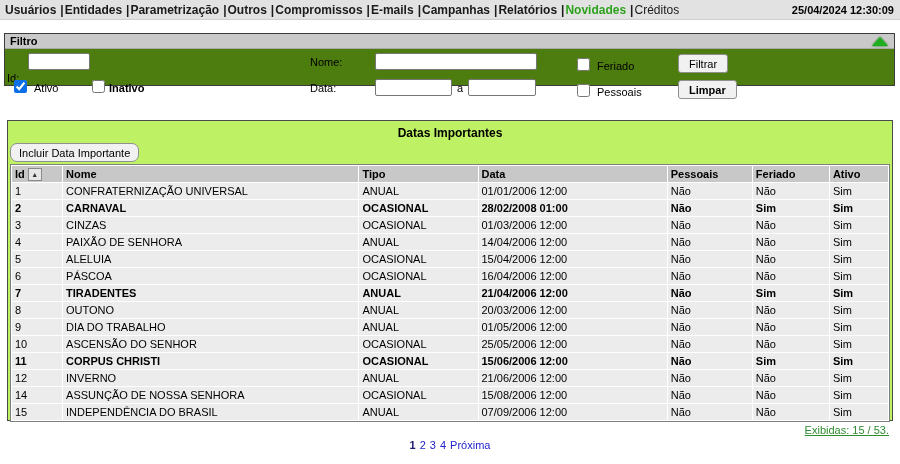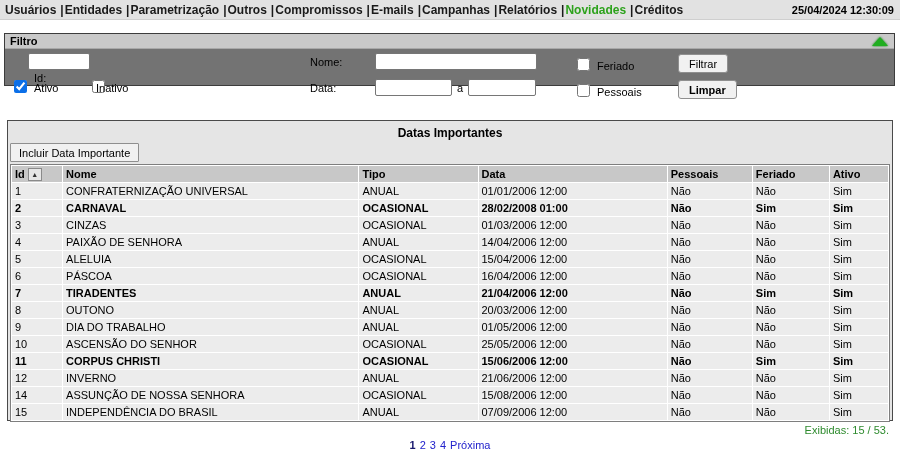--- a/index.html
+++ b/index.html
@@ -6,91 +6,91 @@
   html,body { width: 900px; height: 464px; background:#fff; overflow:hidden;
     font-family:"Liberation Sans", sans-serif; }
 
   
   .menubar { position:absolute; top:0; left:0; width:900px; height:20px;
     background:#e2e2e2; border-bottom:1px solid #cfcfcf;
     font-size:12px; line-height:20px; padding-left:5px; white-space:nowrap; }
   .menubar .mi { font-weight:bold; color:#1a1a1a; cursor:pointer; }
   .menubar .sep { font-weight:bold; color:#1a1a1a; margin:0 1px 0 4px; }
   .menubar .mi.active { color:#2da21c; }
-  .menubar .mi.plain { font-weight:bold; }
+  .menubar .mi.plain { font-weight:normal; }
   .menubar .datetime { position:absolute; right:6px; top:0; font-size:11px;
     font-weight:bold; color:#000; }
 
   
   .filterbox { position:absolute; top:33px; left:4px; width:891px; height:53px;
-    border:1px solid #3c3c3c; background:#737373; }
+    border:1px solid #3c3c3c; background:#4d7c0f; }
   .filterhead { height:15px; background:#c9c9c9; border-bottom:1px solid #a8a8a8;
     font-size:11px; font-weight:bold; padding:1px 0 0 5px; position:relative; }
   .collapse-tri { position:absolute; right:6px; top:3px; width:0; height:0;
     border-left:8px solid transparent; border-right:8px solid transparent;
     border-bottom:9px solid #1fae1f; cursor:pointer;
     filter: drop-shadow(0 0 1px #0a7a0a); }
   .fl { position:absolute; font-size:11px; color:#000; }
   .filterbox input[type=text] { position:absolute; height:17px;
     border:1px solid #767676; border-radius:2px; font-size:11px; padding:0 3px; }
   .filterbox input[type=checkbox] { position:absolute; width:13px; height:13px;
     accent-color:#0b6fe8; }
   .cblabel { position:absolute; font-size:11px; }
   .fbtn { position:absolute; height:19px; font-size:11px;
     font-family:"Liberation Sans",sans-serif; background:#f1f1f1;
     border:1px solid #8f8f8f; border-radius:3px; padding:0 10px; cursor:pointer; }
 
   
   .container { position:absolute; top:120px; left:7px; width:886px; height:301px;
-    border:1px solid #4a4a4a; background:#e5e5e5; }
+    border:1px solid #4a4a4a; background:#bef264; }
   .tbl-title { text-align:center; font-size:12px; font-weight:bold; margin-top:5px; }
   .add-btn { margin:3px 0 2px 2px; height:19px; font-size:11px;
     font-family:"Liberation Sans",sans-serif; background:#f1f1f1;
-    border:1px solid #8f8f8f; border-radius:1px; padding:0 8px; cursor:pointer; }
+    border:1px solid #8f8f8f; border-radius:7px; padding:0 8px; cursor:pointer; }
   .tbl-wrap { margin:0 2px; border:1px solid #7e7e7e; background:#fff; }
   table.data { width:100%; border-collapse:separate; border-spacing:1px;
     table-layout:fixed; font-size:11px; background:#fff; }
   table.data th { background:#c8c8c8; text-align:left; font-weight:bold;
     height:16px; padding:0 3px; overflow:hidden; white-space:nowrap; }
   table.data td { background:#ececec; height:16px; padding:0 3px;
     overflow:hidden; white-space:nowrap; color:#000; }
   tr.boldrow td { font-weight:bold; }
   .sort-btn { display:inline-block; width:14px; height:13px; background:#e6e6e6;
     border:1px solid #8a8a8a; font-size:7px; line-height:11px; text-align:center;
     vertical-align:1px; margin-left:3px; cursor:pointer; color:#333; }
   .col-id{width:50px} .col-nome{width:295px} .col-tipo{width:118px}
   .col-data{width:188px} .col-pess{width:84px} .col-fer{width:76px} .col-atv{width:58px}
 
-  .exibidas { text-align:right; font-size:11px; margin:2px 3px 0 0; }
+  .exibidas { text-align:right; font-size:11px; margin:2px 3px 0 0;text-decoration:underline; }
   .pagination { text-align:center; font-size:11px; margin-top:3px; }
   .pagination .cur { font-weight:bold; color:#1a1a6e; margin:0 2px; }
   .pagination a { color:#2222cc; text-decoration:none; margin:0 2px; cursor:pointer; }
 </style>
 </head>
 <body>
 
 <div class="menubar">
   <span id="menu-items"><span class="mi">Usuários</span><span class="sep">|</span><span class="mi">Entidades</span><span class="sep">|</span><span class="mi">Parametrização</span><span class="sep">|</span><span class="mi">Outros</span><span class="sep">|</span><span class="mi">Compromissos</span><span class="sep">|</span><span class="mi">E-mails</span><span class="sep">|</span><span class="mi">Campanhas</span><span class="sep">|</span><span class="mi">Relatórios</span><span class="sep">|</span><span class="mi active" style="color: rgb(45, 162, 28);">Novidades</span><span class="sep">|</span><span class="mi plain">Créditos</span></span>
   <span class="datetime">25/04/2024 12:30:09</span>
 </div>
 
 <div class="filterbox">
   <div class="filterhead">
     <span>Filtro</span>
     <span class="collapse-tri" style="border-bottom-color: rgb(31, 174, 31);"></span>
   </div>
 
-  <span class="fl" style="left:2px; top:38px;margin-left:27px;">Id:</span>
+  <span class="fl" style="left:2px; top:38px;">Id:</span>
   <input type="text" style="left: 23px; top: 19px; width: 62px;" value="">
 
   <input type="checkbox" style="left: 9px; top: 46px; accent-color: rgb(11, 111, 232);" id="cb-ativo" checked="">
   <span class="cblabel" style="left:29px; top:48px;">Ativo</span>
 
   <input type="checkbox" style="left: 87px; top: 46px; accent-color: rgb(11, 111, 232);" id="cb-inativo">
-  <span class="cblabel" style="left:91px; top:48px;">Inativo</span>
+  <span class="cblabel" style="left:104px; top:48px;font-weight:bold;">Inativo</span>
 
   <span class="fl" style="left:305px; top:22px;">Nome:</span>
   <input type="text" style="left: 370px; top: 19px; width: 162px;" value="">
 
   <span class="fl" style="left:305px; top:48px;">Data:</span>
   <input type="text" style="left: 370px; top: 45px; width: 77px;" value="">
   <span class="fl" style="left:452px; top:48px;">a</span>
   <input type="text" style="left: 463px; top: 45px; width: 68px;" value="">
 
   <input type="checkbox" style="left: 572px; top: 24px; accent-color: rgb(11, 111, 232);" id="cb-feriado">

